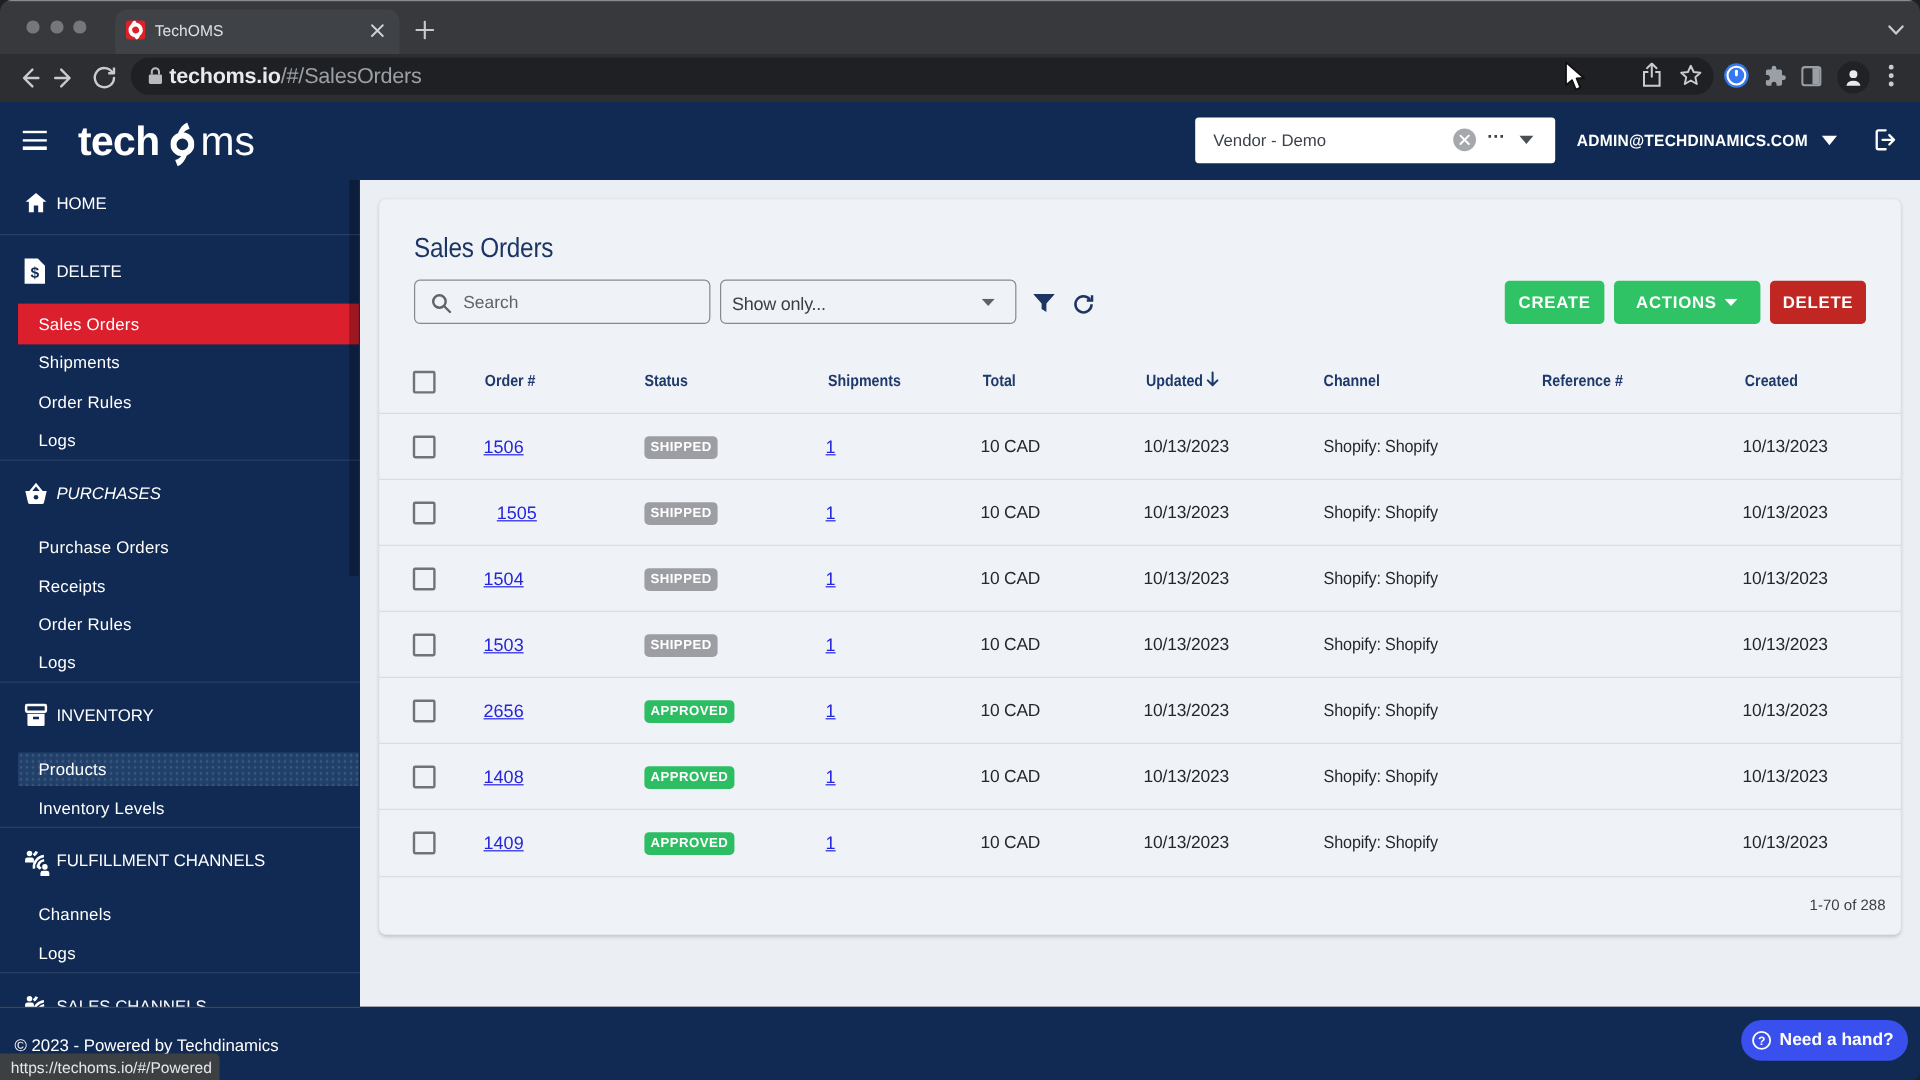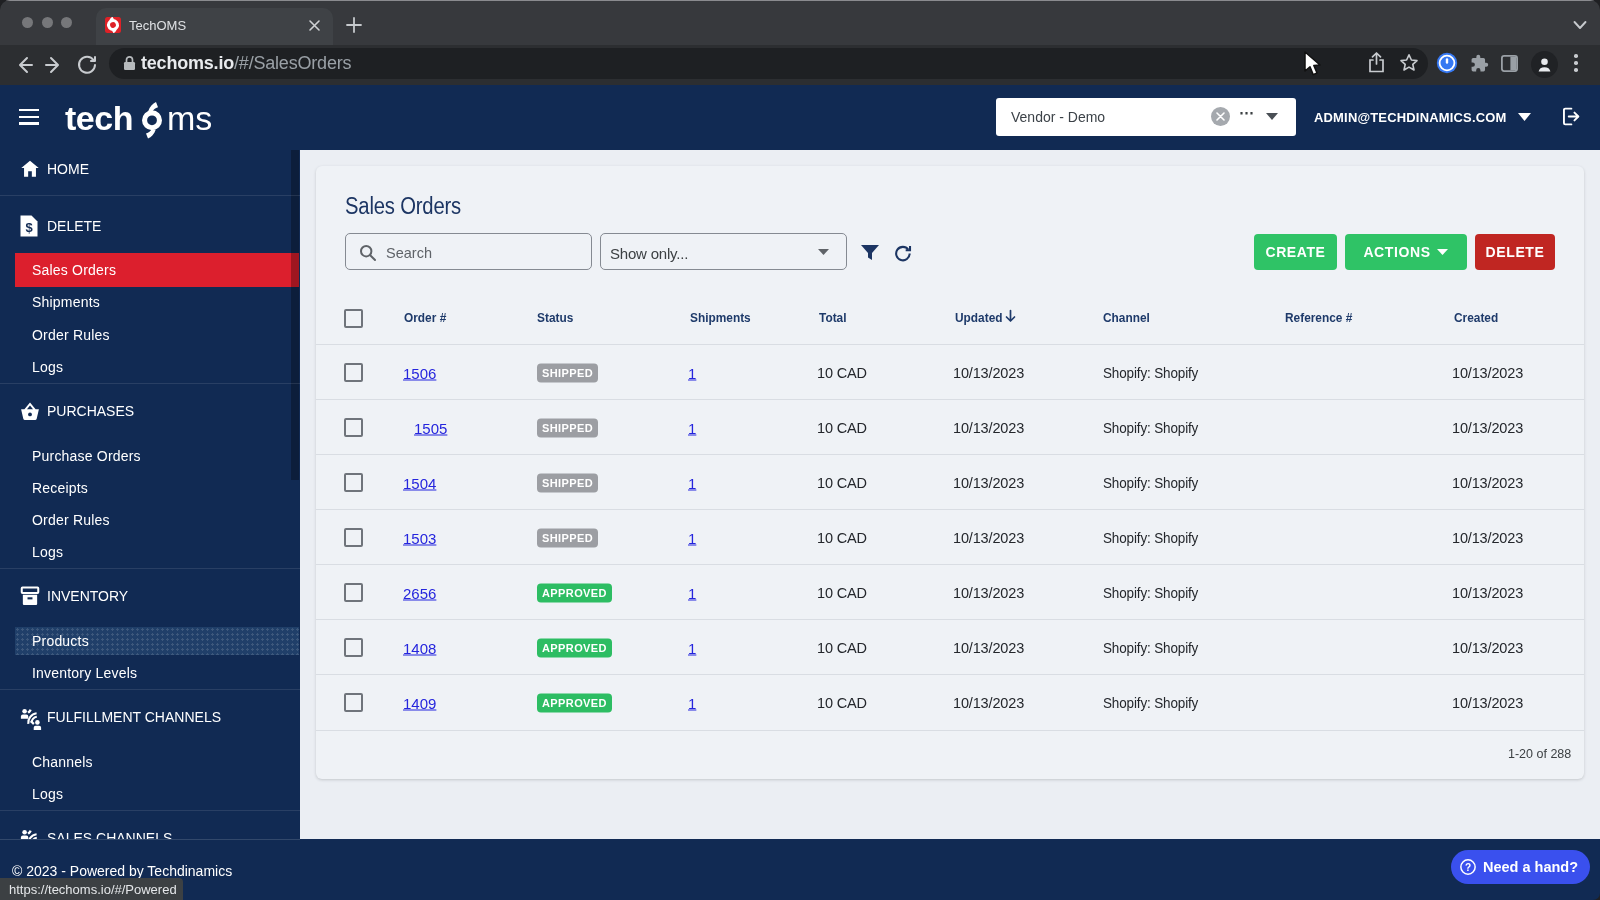--- a/index.html
+++ b/index.html
@@ -185,21 +185,21 @@
   <div class="a hcell" style="left:819px;">Total</div>
   <div class="a hcell" style="left:955px;">Updated</div>
   <svg class="a" style="left:1004px;top:309px;" width="13" height="14" viewBox="0 0 13 14">
       <path d="M6.5 1.5 L6.5 11.5 M2.5 8 L6.5 12 L10.5 8" stroke="#1e3a6a" stroke-width="1.7" fill="none" stroke-linecap="round" stroke-linejoin="round"></path>
     </svg>
   <div class="a hcell" style="left:1103px;">Channel</div>
   <div class="a hcell" style="left:1285px;">Reference #</div>
   <div class="a hcell" style="left:1454px;">Created</div>
   <div id="tablerows"></div>
   <div class="a rowline" style="top:730px;"></div>
-  <div class="a" style="left:1508px;top:747px;font-size:12.5px;color:#3c4043;">1-20 of 288</div>
+  <div class="a" style="left:1508px;top:747px;font-size:12.5px;color:#3c4043;">1-70 of 288</div>
 
   <div class="a" style="left:12px;top:863px;color:#fff;font-size:14px;z-index:3;">© 2023 - Powered by Techdinamics</div>
   <div class="a" style="left:1451px;top:850px;width:139px;height:34px;background:#3a50ee;border-radius:17px;z-index:3;"></div>
   <svg class="a" style="left:1460px;top:859px;z-index:4;" width="16" height="16" viewBox="0 0 15 15">
       <circle cx="7.5" cy="7.5" r="6.7" stroke="#fff" stroke-width="1.4" fill="none"></circle>
       <text x="7.5" y="10.8" text-anchor="middle" font-size="9.5" font-weight="bold" fill="#fff" font-family="Liberation Sans">?</text>
     </svg>
   <div class="a" style="left:1483px;top:859px;font-size:14.5px;font-weight:bold;color:#fff;z-index:4;">Need a hand?</div>
   <div class="a" style="left:0;top:878px;width:183px;height:22px;background:#3c4043;border-radius:0 4px 0 0;z-index:5;"></div>
   <div class="a" style="left:9px;top:882px;font-size:13px;color:#e4e6e9;z-index:5;">https://techoms.io/#/Powered</div>
@@ -216,21 +216,21 @@
     <div class="a sideitem sec" style="left:47px;top:226px;">DELETE</div>
     <div class="a sideitem" style="left:32px;top:270px;">Sales Orders</div>
     <div class="a sideitem" style="left:32px;top:302px;">Shipments</div>
     <div class="a sideitem" style="left:32px;top:335px;">Order Rules</div>
     <div class="a sideitem" style="left:32px;top:367px;">Logs</div>
     <div class="a sdiv" style="top:383px;"></div>
     <div class="a" style="left:19px;top:400px;width:24px;height:24px;"><svg width="22" height="22" viewBox="0 0 24 24">
         <path d="M12 2.6 L5.9 10 H2.3 L4.7 20.4 A1.9 1.9 0 0 0 6.6 21.8 H17.4 A1.9 1.9 0 0 0 19.3 20.4 L21.7 10 H18.1 Z M12 6 L15.3 10 H8.7 Z" fill="#fff" fill-rule="evenodd"></path>
         <circle cx="12" cy="15.7" r="2.1" fill="#112a53"></circle>
       </svg></div>
-    <div class="a sideitem sec" style="left:47px;top:411px;">PURCHASES</div>
+    <div class="a sideitem sec" style="left:47px;top:411px;font-style:italic;">PURCHASES</div>
     <div class="a sideitem" style="left:32px;top:456px;">Purchase Orders</div>
     <div class="a sideitem" style="left:32px;top:488px;">Receipts</div>
     <div class="a sideitem" style="left:32px;top:520px;">Order Rules</div>
     <div class="a sideitem" style="left:32px;top:552px;">Logs</div>
     <div class="a sdiv" style="top:568px;"></div>
     <div class="a" style="left:19px;top:585px;width:24px;height:24px;"><svg width="22" height="22" viewBox="0 0 24 24">
         <rect x="3" y="2.8" width="18" height="6" rx="0.8" fill="none" stroke="#fff" stroke-width="2.2"></rect>
         <path d="M4.2 10.6 H19.8 V20.6 A1.2 1.2 0 0 1 18.6 21.8 H5.4 A1.2 1.2 0 0 1 4.2 20.6 Z" fill="#fff"></path>
         <rect x="9.3" y="13.4" width="5.4" height="2.3" fill="#112a53"></rect>
       </svg></div>

